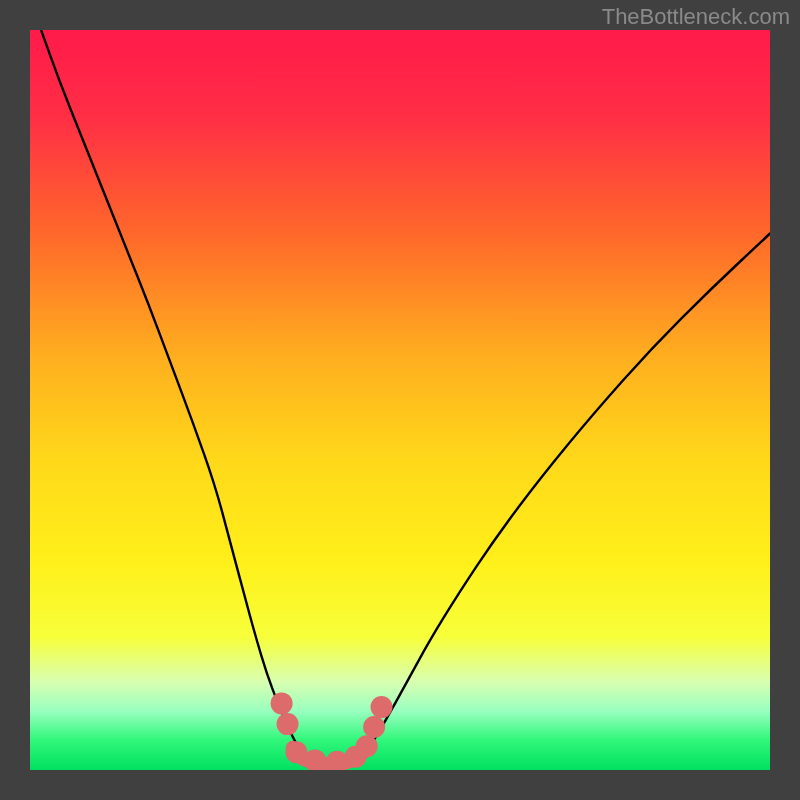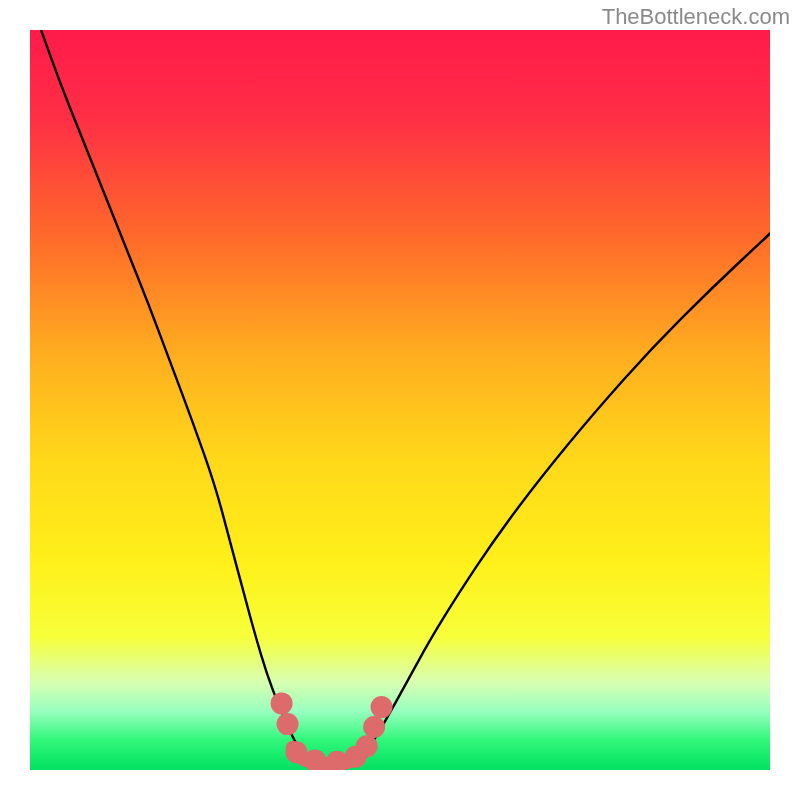--- a/index.html
+++ b/index.html
@@ -9,21 +9,21 @@
     height: 800px;
     background: #000000;
     overflow: hidden;
   }
   .frame {
     position: absolute;
     top: 0;
     left: 0;
     width: 800px;
     height: 800px;
-    background: #ffffff;
+    background: #404040;
   }
   .plot-area {
     position: absolute;
     top: 30px;
     left: 30px;
     width: 740px;
     height: 740px;
   }
   .watermark {
     position: absolute;

